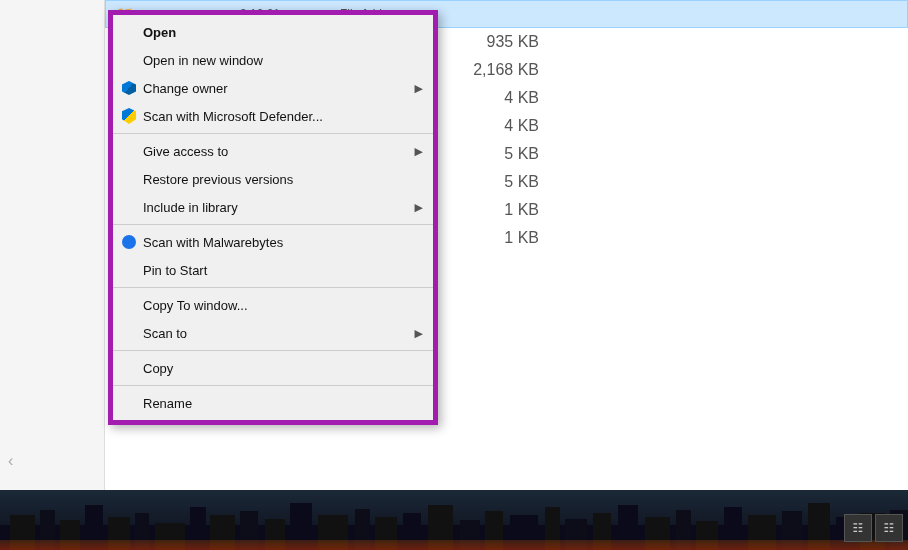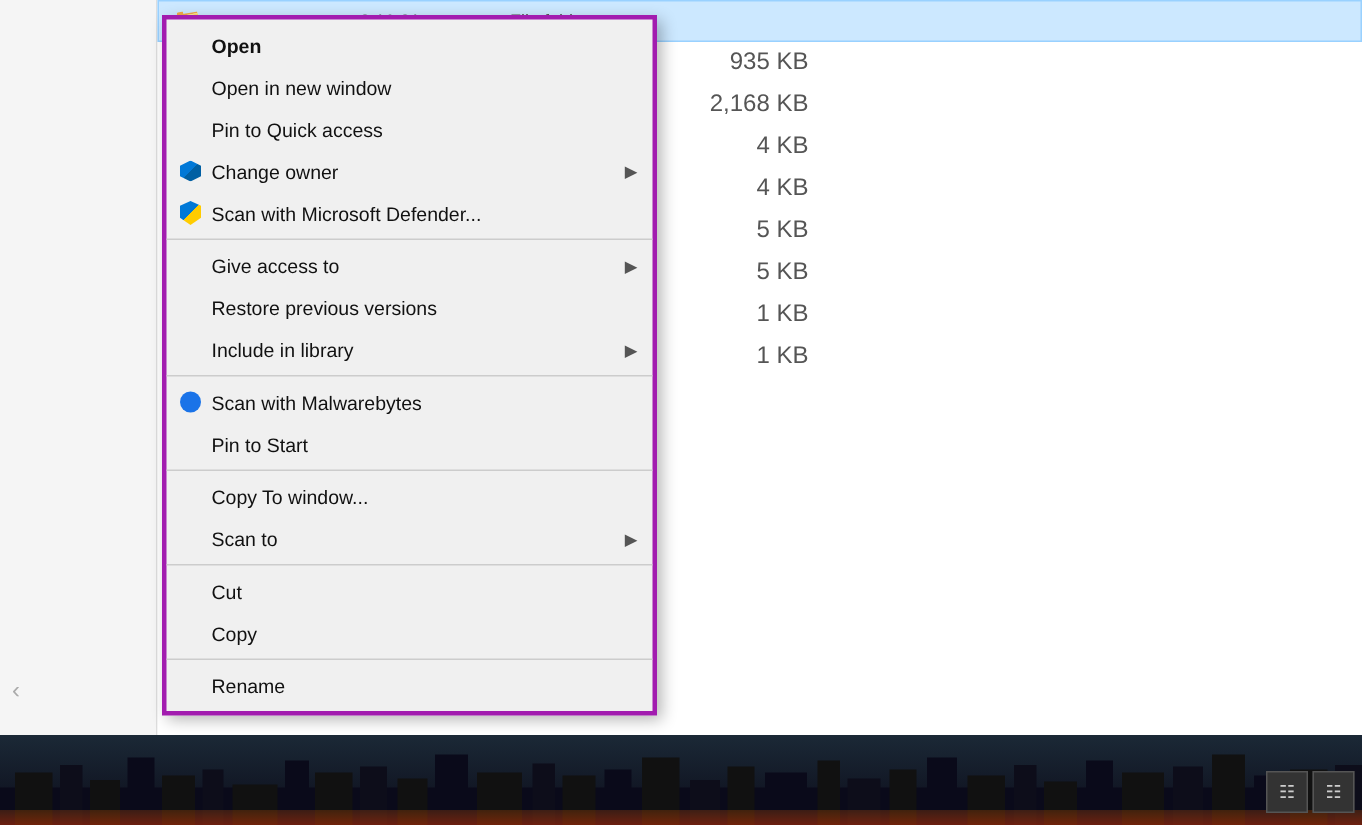--- a/index.html
+++ b/index.html
@@ -92,21 +92,21 @@
       text-align: right;
     }
 
     
     .context-menu {
       position: absolute;
       top: 10px;
       left: 108px;
       width: 330px;
       background: #f0f0f0;
-      border: 3px solid #a21caf;
+      border: 5px solid #a21caf;
       box-shadow: 3px 3px 10px rgba(0,0,0,0.3);
       z-index: 100;
       padding: 3px 0;
     }
 
     .menu-item {
       display: flex;
       align-items: center;
       padding: 5px 12px 5px 30px;
       cursor: pointer;
@@ -300,23 +300,20 @@
 
 <div class="context-menu">
 
 <div class="menu-item bold">
       <span>Open</span>
     </div>
     <div class="menu-item">
       <span>Open in new window</span>
     </div>
     <div class="menu-item">
-      <span>Pin to Quick access</span>
-    </div>
-    <div class="menu-item">
       <span class="item-icon">
         <span style="display:inline-block;width:14px;height:14px;background:linear-gradient(135deg,#0078d7 50%,#005fa3 50%);clip-path:polygon(50% 0%,100% 25%,100% 75%,50% 100%,0% 75%,0% 25%);"></span>
       </span>
       <span>Change owner</span>
       <span class="arrow">▶</span>
     </div>
     <div class="menu-item">
       <span class="item-icon">
         <span style="display:inline-block;width:14px;height:16px;background:linear-gradient(135deg,#0078d7 50%,#ffcc00 50%);clip-path:polygon(50% 0%,100% 20%,100% 70%,50% 100%,0% 70%,0% 20%);"></span>
       </span>
@@ -346,23 +343,20 @@
     </div>
     <div class="menu-separator"></div>
     <div class="menu-item">
       <span>Copy To window...</span>
     </div>
     <div class="menu-item">
       <span>Scan to</span>
       <span class="arrow">▶</span>
     </div>
     <div class="menu-separator"></div>
-    <div class="menu-item">
-      <span>Cut</span>
-    </div>
     <div class="menu-item">
       <span>Copy</span>
     </div>
     <div class="menu-separator"></div>
     <div class="menu-item">
       <span>Rename</span>
     </div>
   </div>
 
 <div class="taskbar">

